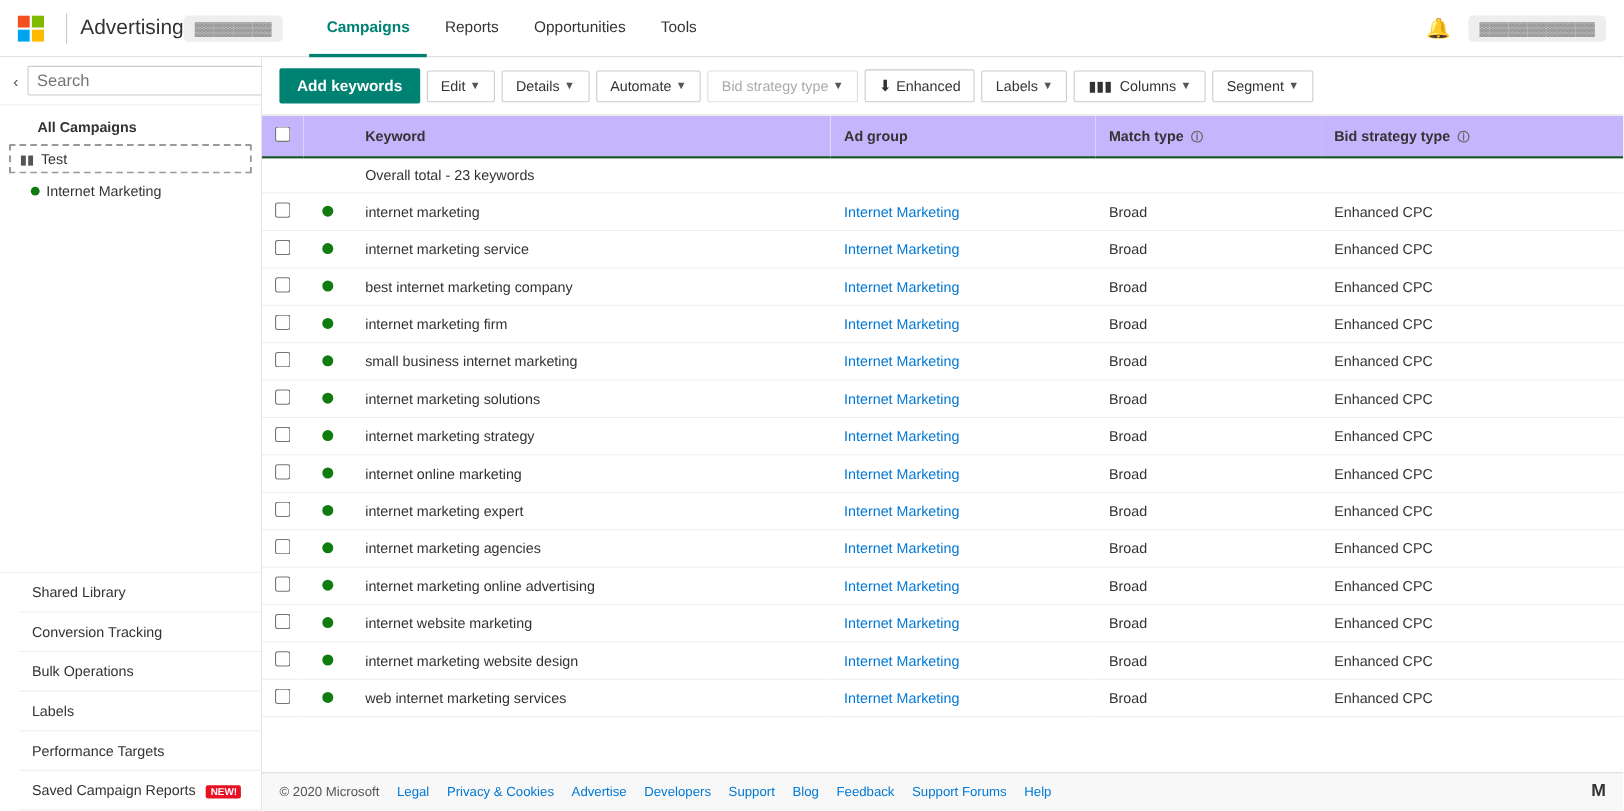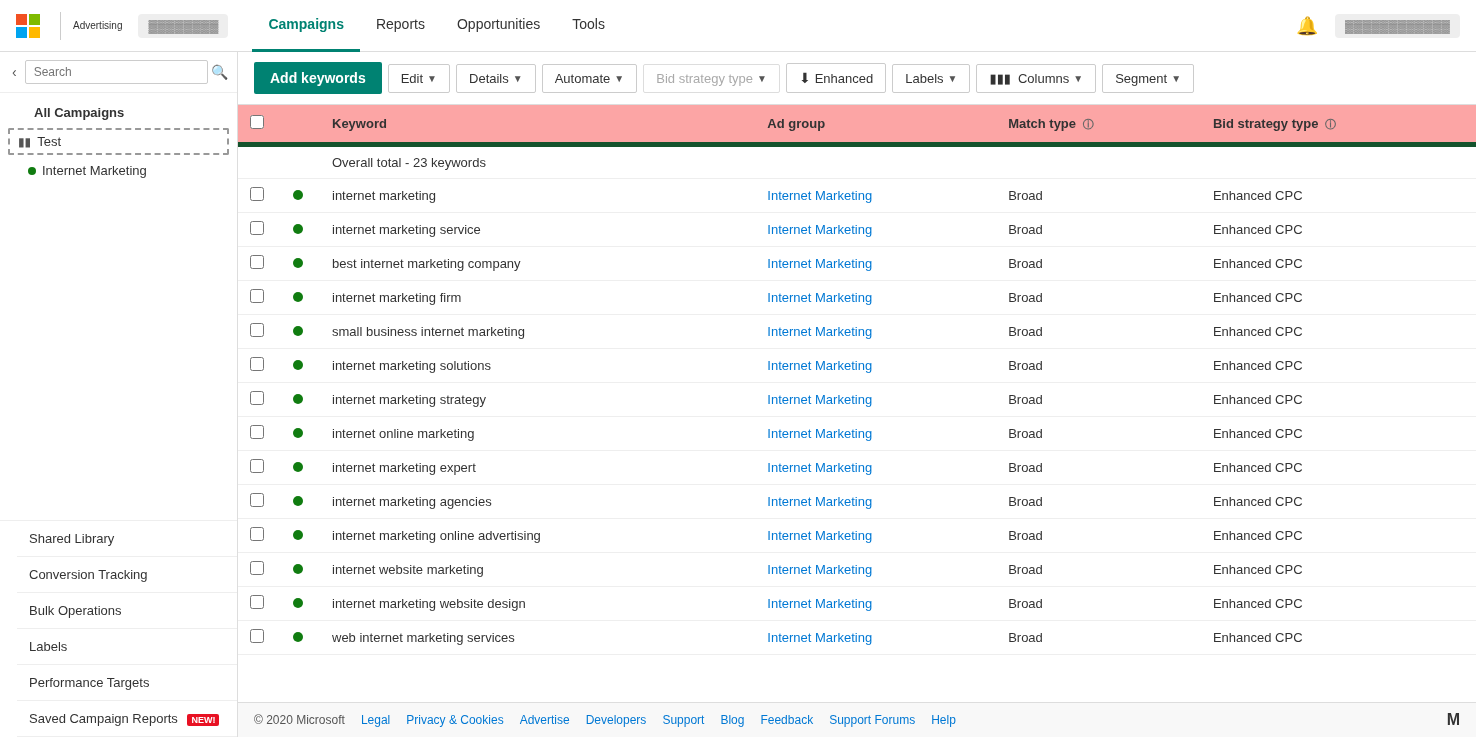--- a/index.html
+++ b/index.html
@@ -6,21 +6,21 @@
     body { font-family: 'Segoe UI', Arial, sans-serif; font-size: 13px; color: #333; background: #fff; display: flex; flex-direction: column; height: 737px; overflow: hidden; }
 
     
     .top-nav {
       display: flex; align-items: center; height: 52px; border-bottom: 1px solid #ddd;
       padding: 0 16px; flex-shrink: 0; background: #fff;
     }
     .ms-logo { display: flex; align-items: center; margin-right: 8px; }
     .ms-logo svg { width: 24px; height: 24px; }
     .nav-divider { width: 1px; height: 28px; background: #ccc; margin: 0 12px; }
-    .nav-brand { font-size: 10px; color: #333; font-weight: 400; margin-right: 16px; }
+    .nav-brand { font-size: 19px; color: #333; font-weight: 400; }
     .nav-account-box {
       background: #f0f0f0; border-radius: 4px; padding: 4px 10px;
       font-size: 12px; color: #555; margin-right: 24px; min-width: 80px;
     }
     .nav-links { display: flex; align-items: center; gap: 0; flex: 1; }
     .nav-link {
       padding: 0 16px; height: 52px; display: flex; align-items: center;
       font-size: 14px; color: #333; cursor: pointer; text-decoration: none;
       border-bottom: 3px solid transparent; position: relative; top: 0;
     }
@@ -37,21 +37,21 @@
     .main-layout { display: flex; flex: 1; overflow: hidden; }
 
     
     .sidebar {
       width: 238px; flex-shrink: 0; border-right: 1px solid #ddd;
       display: flex; flex-direction: column; overflow-y: auto; background: #fff;
     }
     .sidebar-top { padding: 8px; border-bottom: 1px solid #eee; display: flex; align-items: center; gap: 4px; }
     .sidebar-search {
       flex: 1; border: 1px solid #ccc; border-radius: 2px; padding: 4px 8px;
-      font-size: 12px; outline: none;
+      font-size: 15px; outline: none;
     }
     .sidebar-search-icon { font-size: 14px; color: #555; cursor: pointer; }
     .sidebar-collapse-btn { font-size: 14px; color: #555; cursor: pointer; padding: 4px; }
 
     .sidebar-section { padding: 8px 8px 4px 8px; }
     .sidebar-title { font-size: 13px; font-weight: 700; color: #333; padding: 4px 0; margin-left: 26px; }
 
     .campaign-item {
       display: flex; align-items: center; gap: 6px;
       padding: 4px 8px; cursor: pointer; border: 2px dashed #999; border-radius: 2px; margin: 4px 0;
@@ -99,21 +99,21 @@
       display: flex; align-items: center; gap: 4px; padding: 6px 12px;
       font-size: 13px; cursor: pointer; color: #333; border: 1px solid #ccc;
       border-radius: 2px; background: #fff;
     }
     .toolbar-icon { font-size: 14px; }
 
     
     .table-container { flex: 1; overflow-y: auto; overflow-x: auto; }
     table { width: 100%; border-collapse: collapse; }
     thead th {
-      background: #fca5a5; border-bottom: 5px solid #14532d;
+      background: #c4b5fd; border-bottom: 2px solid #14532d;
       padding: 10px 12px; text-align: left; font-size: 13px; font-weight: 600;
       color: #333; white-space: nowrap; position: sticky; top: 0; z-index: 1;
     }
     thead th:first-child { width: 36px; text-align: center; }
     thead th:nth-child(2) { width: 44px; }
     .help-icon { font-size: 11px; color: #666; margin-left: 3px; cursor: pointer; }
     tbody tr { border-bottom: 1px solid #eee; }
     tbody td { padding: 8px 12px; font-size: 13px; color: #333; }
     tbody td:first-child { text-align: center; width: 36px; }
     tbody td:nth-child(2) { width: 44px; text-align: center; }

